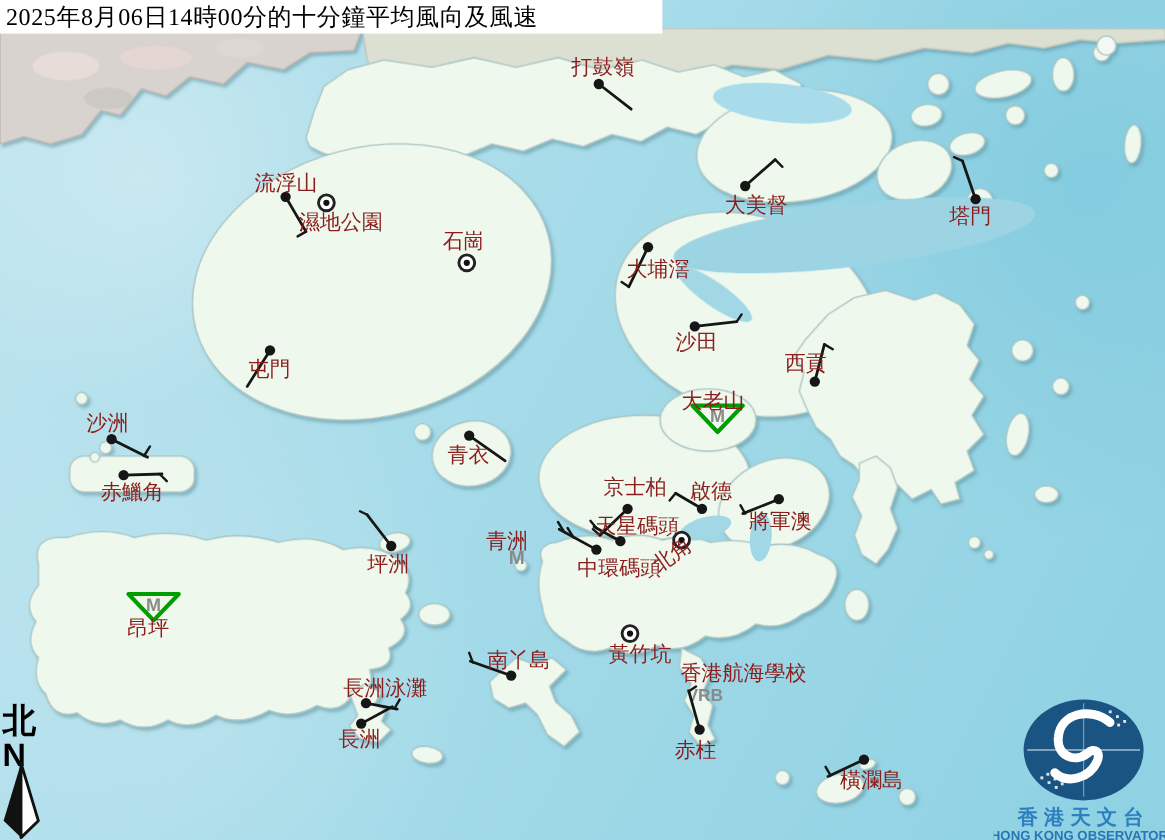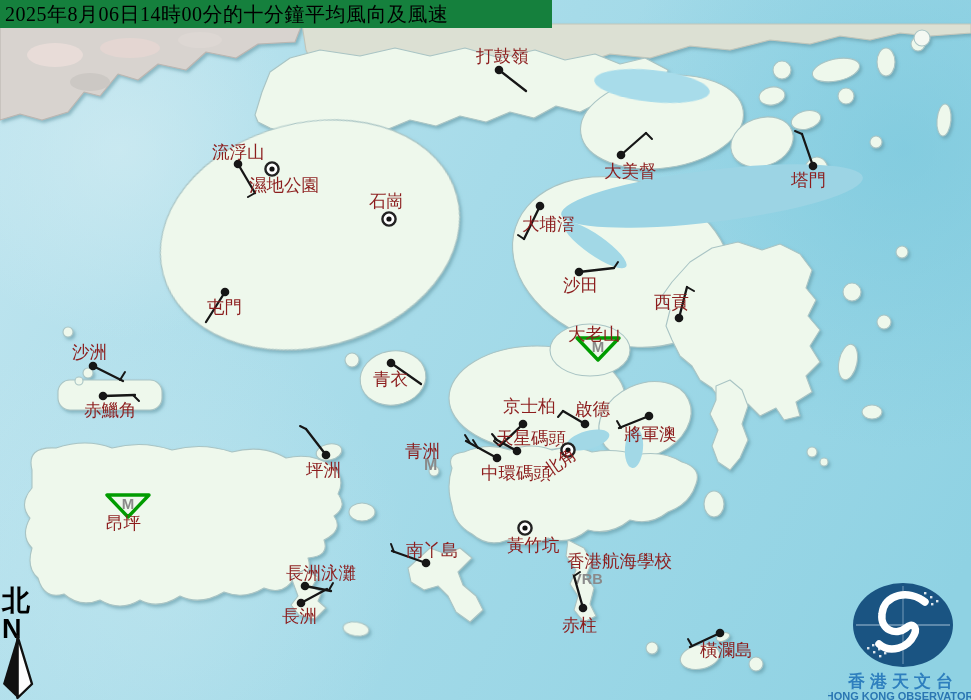--- a/index.html
+++ b/index.html
@@ -1,19 +1,19 @@
 <!DOCTYPE html>
 <html><head>
 <meta charset="utf-8">
 <style>
   html,body{margin:0;padding:0;background:#444;}
   .stage{position:relative;width:971px;height:700px;overflow:hidden;
          font-family:"Liberation Serif","DejaVu Serif",serif;background:#a6dbe9;}
   .stage svg{position:absolute;left:0;top:0;}
-  #titlebar{position:absolute;left:0;top:0;width:552px;height:28px;background:#15803d;
+  #titlebar{position:absolute;left:0;top:0;width:552px;height:28px;background:#ffffff;
             display:flex;align-items:center;z-index:30;}
   #titlebar span{font-size:20px;color:#000;padding-left:5px;letter-spacing:0.5px;white-space:nowrap;}
   .station-label{font-family:"Liberation Serif","DejaVu Serif",serif;}
   #logo-cn{font-family:"Liberation Sans","DejaVu Sans",sans-serif;}
   #logo-en{font-family:"Liberation Sans","DejaVu Sans",sans-serif;}
 </style>
 </head>
 <body>
 
 <div class="stage">

